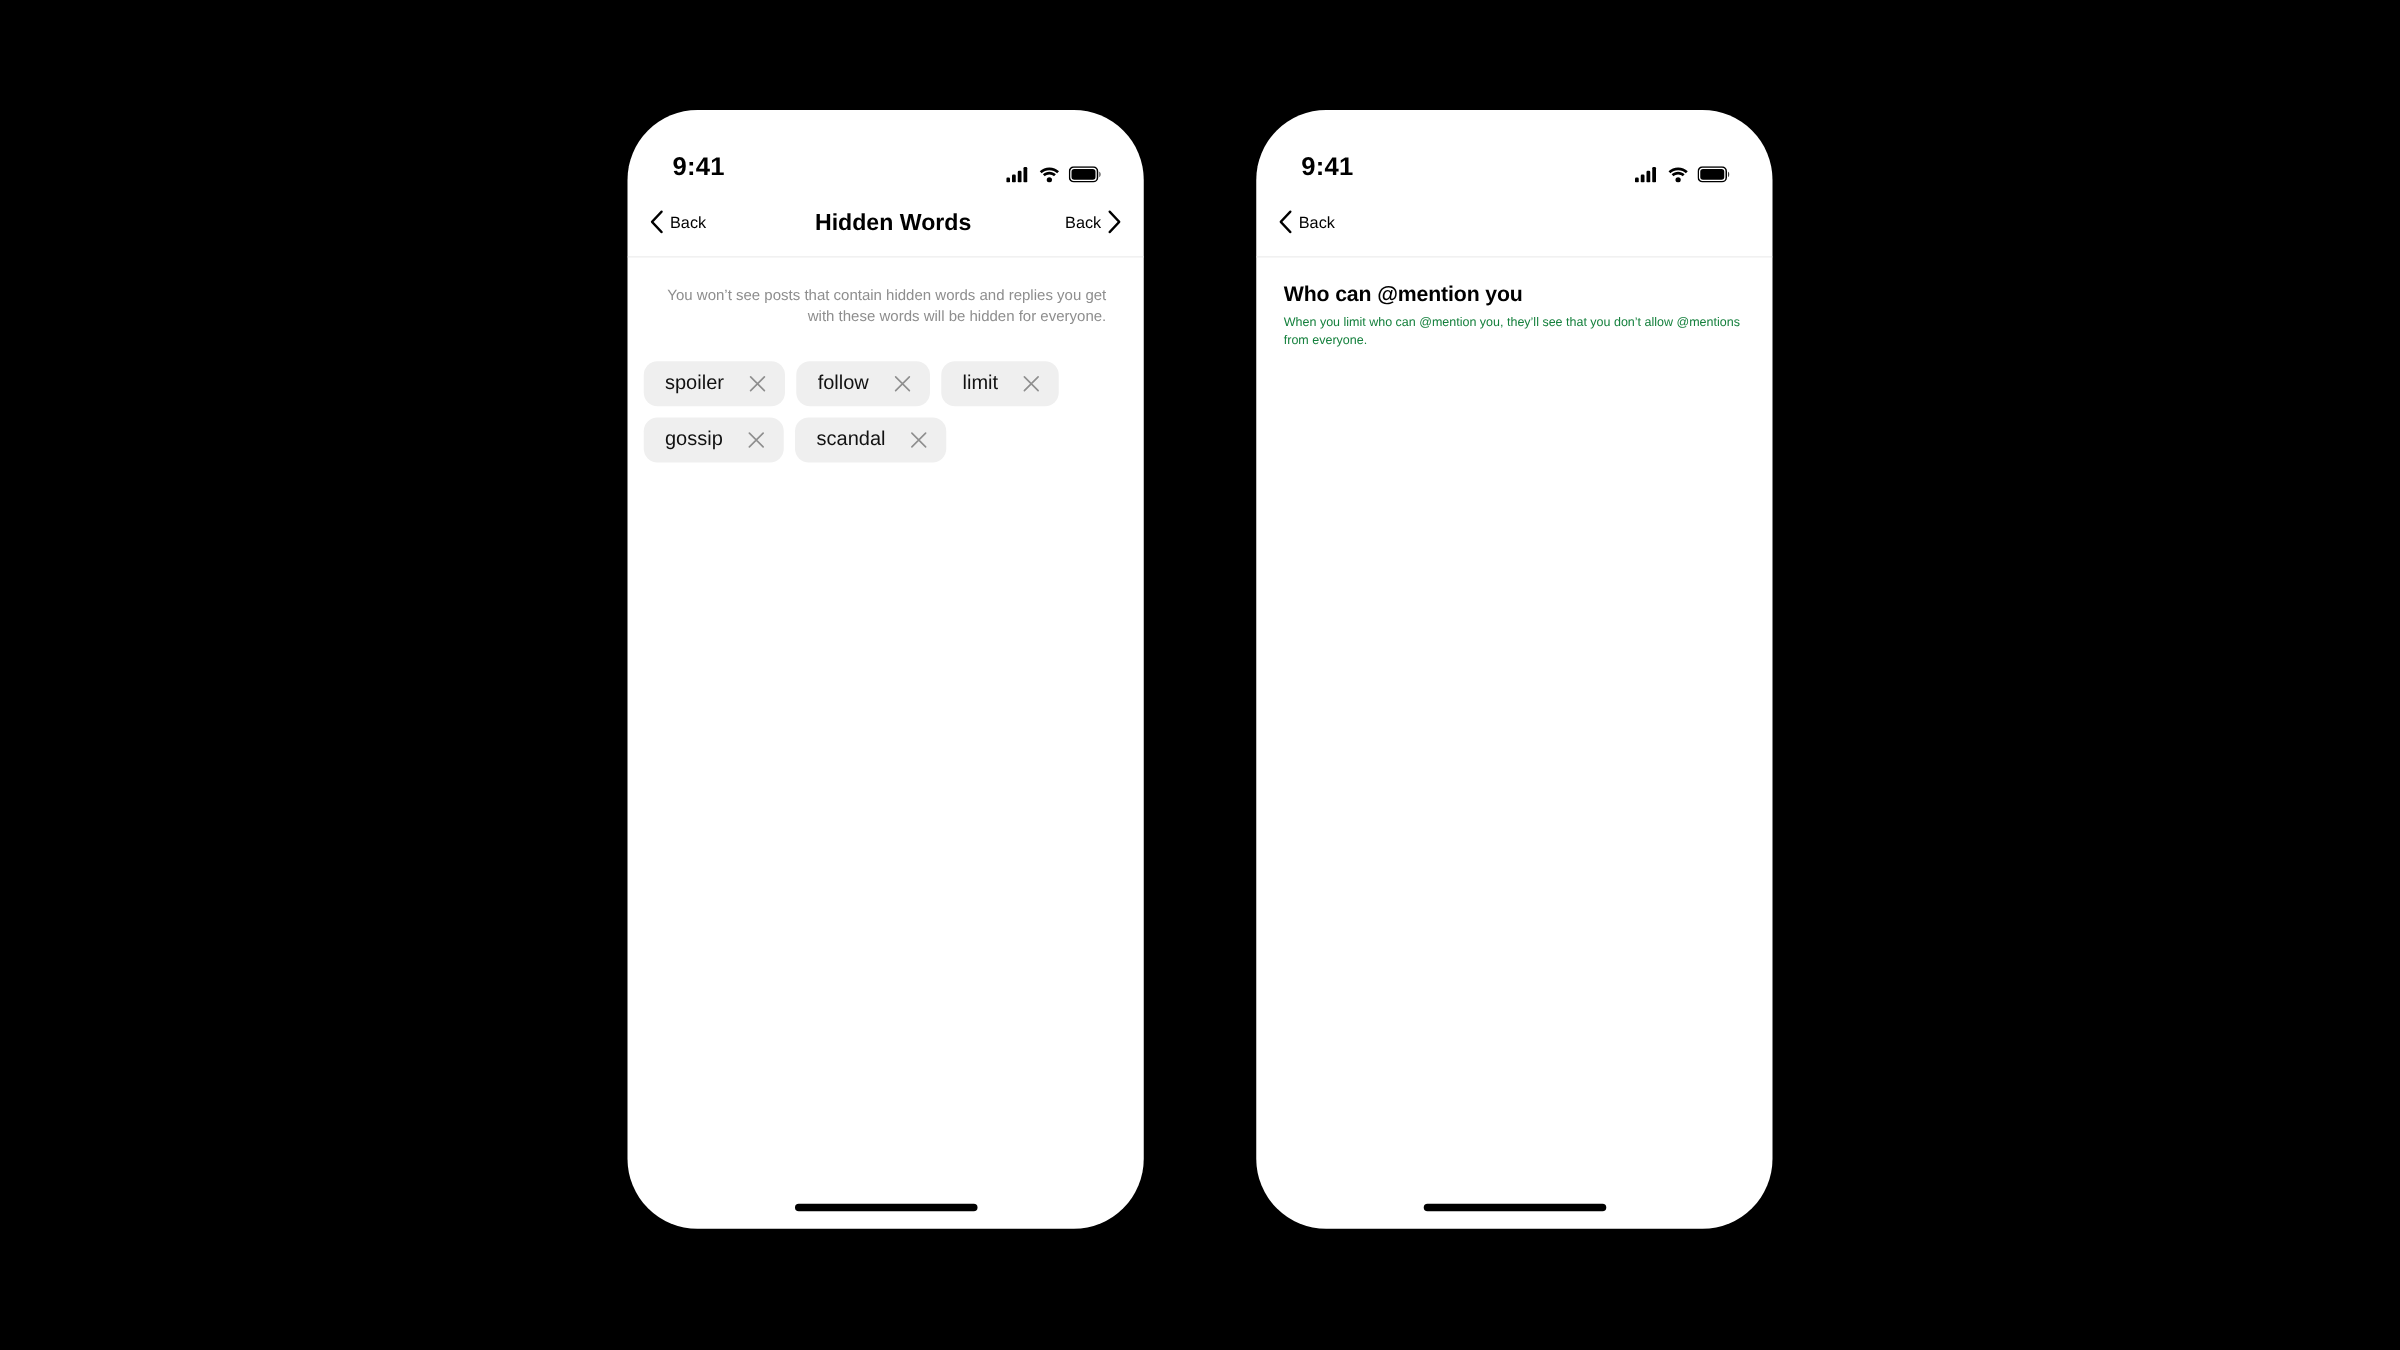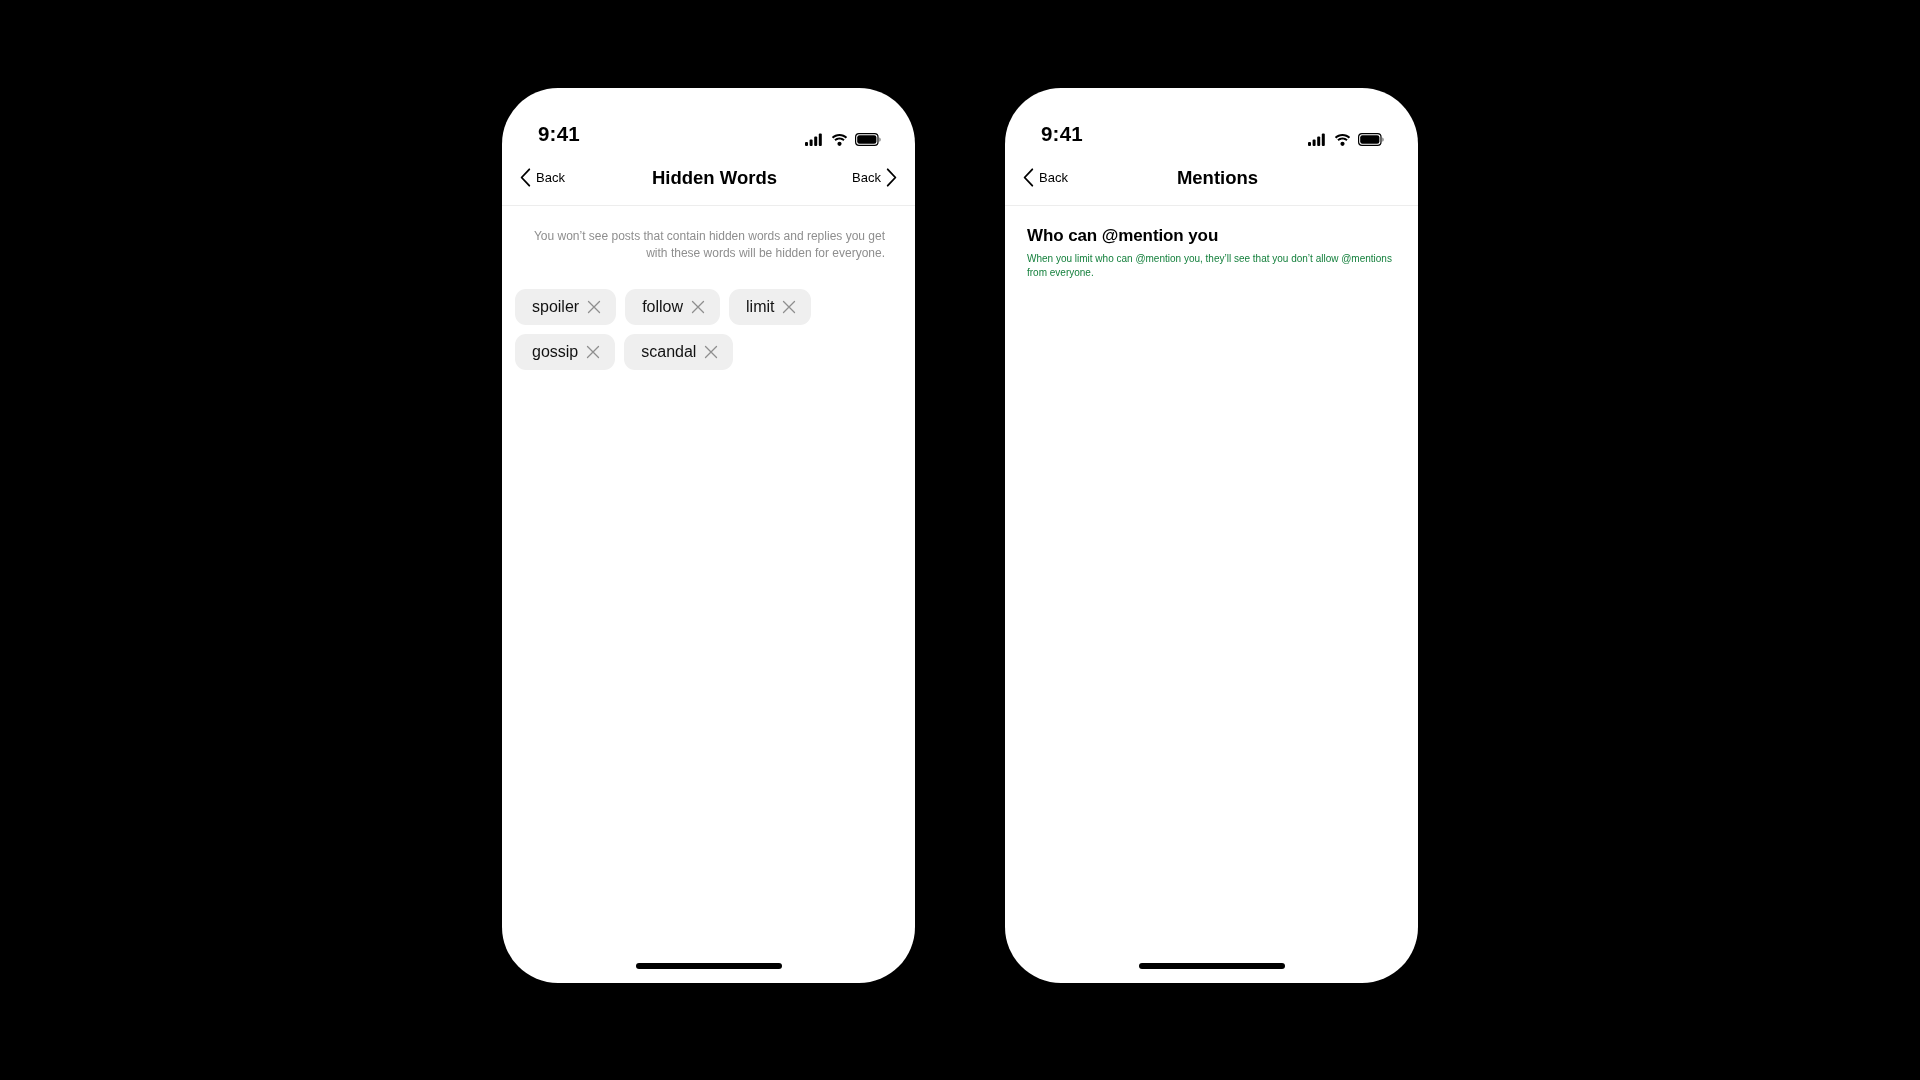--- a/index.html
+++ b/index.html
@@ -102,21 +102,21 @@
 
   .chip-wrap {
     display: flex;
     flex-wrap: wrap;
     gap: 9px;
     padding: 26px 13px 0 13px;
   }
   .chip {
     display: flex;
     align-items: center;
-    gap: 8px;
+    gap: 20px;
     background: #efefef;
     border-radius: 11px;
     padding: 9px 15px 9px 17px;
     font-size: 16px;
     color: #121212;
   }
   .chip-x { display: block; flex: 0 0 auto; }
 
   
   .mentions-head {
@@ -292,21 +292,20 @@
       </div>
     </div>
 
     <div class="nav-bar">
       <div class="nav-left">
         <svg class="chev" width="11" height="19" viewBox="0 0 11 19">
           <path d="M9.3 1.3L1.6 9.5l7.7 8.2" fill="none" stroke="#000" stroke-width="1.8" stroke-linecap="round" stroke-linejoin="round"></path>
         </svg>
         <span>Back</span>
       </div>
-      <div class="nav-title">Mentions</div>
     </div>
 
     <div class="screen-body">
       <div class="mentions-head">
         <div class="mentions-title">Who can @mention you</div>
         <div class="mentions-sub">When you limit who can @mention you, they’ll see that you don’t allow @mentions from everyone.</div>
       </div>
 
     </div>
 

